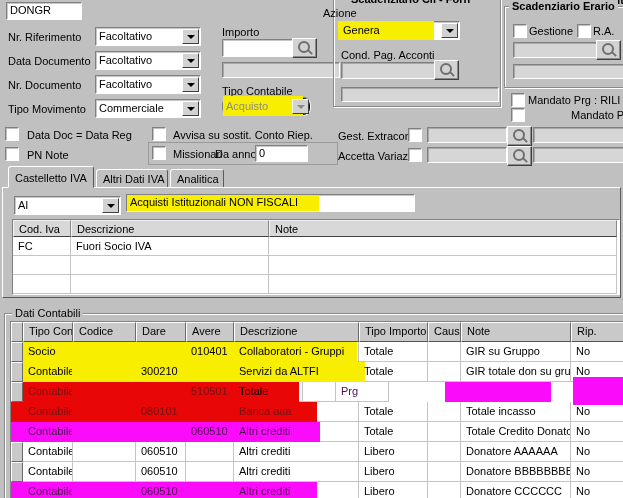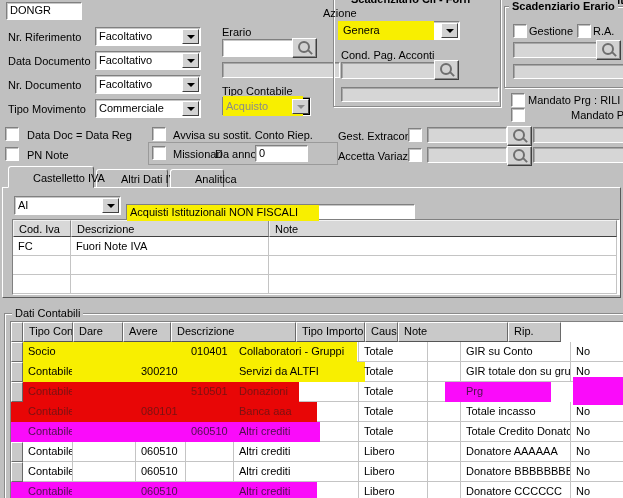--- a/index.html
+++ b/index.html
@@ -15,27 +15,27 @@
   .white{background:#ffffff;}
   .dis{background:#d6d6d6;}
   .field{position:absolute; padding:1px 3px; white-space:nowrap; overflow:hidden; line-height:13px;}
   .btn{position:absolute; background:#d2d2d2; border:1px solid; border-color:#ffffff #404040 #404040 #ffffff; box-shadow:inset -1px -1px 0 #8a8a8a; display:flex; align-items:center; justify-content:center;}
   .mag{width:8px;height:8px;border:2px solid #6e6e6e;border-radius:50%;position:relative;margin:-2px 0 0 -2px;}
   .mag::after{content:"";position:absolute;width:6px;height:2px;background:#6e6e6e;transform:rotate(45deg);right:-5px;bottom:-2px;}
   .combo{position:absolute; background:#fff; border:1px solid; border-color:#808080 #fff #fff #808080; box-shadow:inset 1px 1px 0 rgba(0,0,0,.22);}
   .combo .ctext{position:absolute; left:3px; top:2px; right:17px; white-space:nowrap; overflow:hidden; z-index:3;}
   .combo .cbtn{position:absolute; top:1px; right:1px; bottom:1px; width:15px; background:#d2d2d2; border:1px solid; border-color:#fff #404040 #404040 #fff; display:flex;align-items:center;justify-content:center; z-index:3;}
   .tri{width:0;height:0;border-left:4px solid transparent;border-right:4px solid transparent;border-top:4px solid #000;}
-  .combo.disabled{background:#000000;}
+  .combo.disabled{background:#000000;border-radius:8px;}
   .combo.disabled .ctext{color:#8a8a8a;}
   .combo.disabled .tri{border-top-color:#8a8a8a;}
   .cb{position:absolute; width:12px; height:12px; background:#fff; border:1px solid; border-color:#808080 #fff #fff #808080; box-shadow:inset 1px 1px 0 rgba(0,0,0,.25);}
   .group{position:absolute; border:1px solid #8a8a8a; box-shadow:inset 1px 1px 0 #ffffff, 1px 1px 0 #ffffff;}
   .gtitle{position:absolute; background:#c0c0c0; padding:0 3px; white-space:nowrap; line-height:12px;}
-  .tab{position:absolute; top:169px; height:19px; background:#c0c0c0; border:1px solid; border-color:#ffffff #5a5a5a transparent #ffffff; border-radius:3px 3px 0 0; text-align:center; line-height:18px; z-index:1; white-space:nowrap; padding:0 24px;}
+  .tab{position:absolute; top:169px; height:19px; background:#c0c0c0; border:1px solid; border-color:#ffffff #5a5a5a transparent #ffffff; border-radius:3px 3px 0 0; text-align:center; line-height:18px; z-index:1; white-space:nowrap; padding:0 6px;}
   .tab.active{top:166px; height:22px; z-index:4; line-height:22px;}
   .panel{position:absolute; left:2px; top:187px; width:617px; height:109px; background:#c0c0c0; border:1px solid; border-color:#ffffff #5a5a5a #5a5a5a #ffffff; z-index:2;}
   .hlY{background:#f8ef00;}
   
   .tbl{position:absolute; border:1px solid; border-color:#808080 #fff #fff #808080; background:#fff; overflow:hidden;}
   .trow{position:relative; display:flex;}
   .hcell{background:#c9c9c9; border:1px solid; border-color:#ffffff #6a6a6a #555555 #ffffff; padding:2px 3px 0 5px; white-space:nowrap; overflow:hidden; box-sizing:border-box; flex:none;}
   .dcell{border-right:1px solid #c4c4c4; border-bottom:1px solid #c4c4c4; box-sizing:border-box; flex:none; white-space:nowrap; overflow:hidden;}
   .dcell .t{position:relative; z-index:5; display:block; padding:3px 2px 0 5px; white-space:nowrap;}
   .hl{position:absolute; top:0; height:100%; z-index:1;}
@@ -72,21 +72,21 @@
       </span>
   </div>
   <div class="lbl" style="left:8px;top:103px;">Tipo Movimento</div>
   <div class="combo" style="left:95px;top:99px;width:104px;height:17px;">
     <span class="ctext">Commerciale</span>
     <span class="cbtn">
         <span class="tri"></span>
       </span>
   </div>
 
-  <div class="lbl" style="left:222px;top:26px;">Erario</div>
+  <div class="lbl" style="left:222px;top:26px;">Importo</div>
   <div class="field sunken white" style="left:222px;top:39px;width:66px;height:14px;"></div>
   <div class="btn" style="left:292px;top:38px;width:23px;height:18px;">
       <span class="mag"></span>
     </div>
   <div class="field sunken dis" style="left:222px;top:62px;width:110px;height:12px;"></div>
 
   <div class="lbl" style="left:222px;top:85px;">Tipo Contabile</div>
   <div class="combo disabled" style="left:222px;top:97px;width:87px;height:17px;">
     <span class="inhl hlY" style="left:0;top:-2px;width:80px;height:20px;"></span>
     <span class="ctext">Acquisto</span>
@@ -166,36 +166,36 @@
   <div class="tab" style="left:96px;width:72px;box-sizing:border-box;">Altri Dati IVA</div>
   <div class="tab" style="left:170px;width:54px;box-sizing:border-box;">Analitica</div>
 
   <div class="panel">
     <div class="combo" style="left:11px;top:8px;width:105px;height:17px;">
       <span class="ctext">AI</span>
       <span class="cbtn">
           <span class="tri"></span>
         </span>
     </div>
-    <div class="field sunken white" style="left:123px;top:16px;width:281px;height:14px;">
+    <div class="field sunken white" style="left:123px;top:6px;width:281px;height:14px;">
       <span class="inhl hlY" style="left:0px;top:-1px;width:192px;height:17px;"></span>
       <span class="overlayText">Acquisti Istituzionali NON FISCALI</span>
     </div>
     <div class="tbl" id="cast-table" style="left:9px;top:31px;width:606px;height:74px;">
         <div class="trow">
           <div class="hcell" style="width: 58px; height: 17px; background: rgb(216, 216, 216); border-color: rgb(242, 242, 242) rgb(138, 138, 138) rgb(64, 64, 64) rgb(242, 242, 242);">Cod. Iva</div>
           <div class="hcell" style="width: 198px; height: 17px; background: rgb(216, 216, 216); border-color: rgb(242, 242, 242) rgb(138, 138, 138) rgb(64, 64, 64) rgb(242, 242, 242);">Descrizione</div>
           <div class="hcell" style="width: 348px; height: 17px; background: rgb(216, 216, 216); border-color: rgb(242, 242, 242) rgb(138, 138, 138) rgb(64, 64, 64) rgb(242, 242, 242);">Note</div>
         </div>
         <div class="trow">
           <div class="dcell" style="width: 58px; height: 19px;">
             <span class="t">FC</span>
           </div>
           <div class="dcell" style="width: 198px; height: 19px;">
-            <span class="t">Fuori Note IVA</span>
+            <span class="t">Fuori Socio IVA</span>
           </div>
           <div class="dcell" style="width: 348px; height: 19px;">
             <span class="t"></span>
           </div>
         </div>
         <div class="trow">
           <div class="dcell" style="width: 58px; height: 19px;">
             <span class="t"></span>
           </div>
           <div class="dcell" style="width: 198px; height: 19px;">
@@ -218,20 +218,21 @@
         </div>
       </div>
   </div>
 
   <div class="group" style="left:4px;top:313px;width:622px;height:190px;"></div>
   <div class="gtitle" style="left:12px;top:307px;">Dati Contabili</div>
   <div class="tbl" id="dati-table" style="left:10px;top:321px;width:613px;height:177px;">
       <div class="trow">
         <div class="selcell" style="width: 12px; height: 20px;"></div>
         <div class="hcell" style="width: 50px; height: 20px;">Tipo Cont</div>
+        <div class="hcell" style="width: 63px; height: 20px;">Codice</div>
         <div class="hcell" style="width: 50px; height: 20px;">Dare</div>
         <div class="hcell" style="width: 48px; height: 20px;">Avere</div>
         <div class="hcell" style="width: 125px; height: 20px;">Descrizione</div>
         <div class="hcell" style="width: 69px; height: 20px;">Tipo Importo</div>
         <div class="hcell" style="width: 33px; height: 20px;">Caus.</div>
         <div class="hcell" style="width: 110px; height: 20px;">Note</div>
         <div class="hcell" style="width: 53px; height: 20px;">Rip.</div>
       </div>
       <div class="trow">
         <div class="selcell" style="width: 12px; height: 20px;"></div>
@@ -250,21 +251,21 @@
         <div class="dcell" style="width: 125px; height: 20px;">
           <span class="t">Collaboratori - Gruppi</span>
         </div>
         <div class="dcell" style="width: 69px; height: 20px;">
           <span class="t">Totale</span>
         </div>
         <div class="dcell" style="width: 33px; height: 20px;">
           <span class="t"></span>
         </div>
         <div class="dcell" style="width: 110px; height: 20px;">
-          <span class="t">GIR su Conto</span>
+          <span class="t">GIR su Gruppo</span>
         </div>
         <div class="dcell" style="width: 53px; height: 20px;">
           <span class="t">No</span>
         </div>
         <div class="hl" style="left: 12px; width: 334px; background: rgb(248, 239, 0);"></div>
       </div>
       <div class="trow">
         <div class="selcell" style="width: 12px; height: 20px;"></div>
         <div class="dcell" style="width: 50px; height: 20px;">
           <span class="t">Contabile</span>
@@ -301,23 +302,20 @@
           <span class="t" style="color: rgb(122, 18, 18);">Contabile</span>
         </div>
         <div class="dcell" style="width: 63px; height: 20px;">
           <span class="t"></span>
         </div>
         <div class="dcell" style="width: 50px; height: 20px;">
           <span class="t"></span>
         </div>
         <div class="dcell" style="width: 48px; height: 20px;">
           <span class="t" style="color: rgb(122, 18, 18);">510501</span>
-        </div>
-        <div class="dcell" style="width: 125px; height: 20px;">
-          <span class="t" style="color: rgb(122, 18, 18);">Donazioni</span>
         </div>
         <div class="dcell" style="width: 69px; height: 20px;">
           <span class="t">Totale</span>
         </div>
         <div class="dcell" style="width: 33px; height: 20px;">
           <span class="t"></span>
         </div>
         <div class="dcell" style="width: 53px; height: 20px;">
           <span class="t" style="color: rgb(77, 16, 77);">Prg</span>
         </div>

